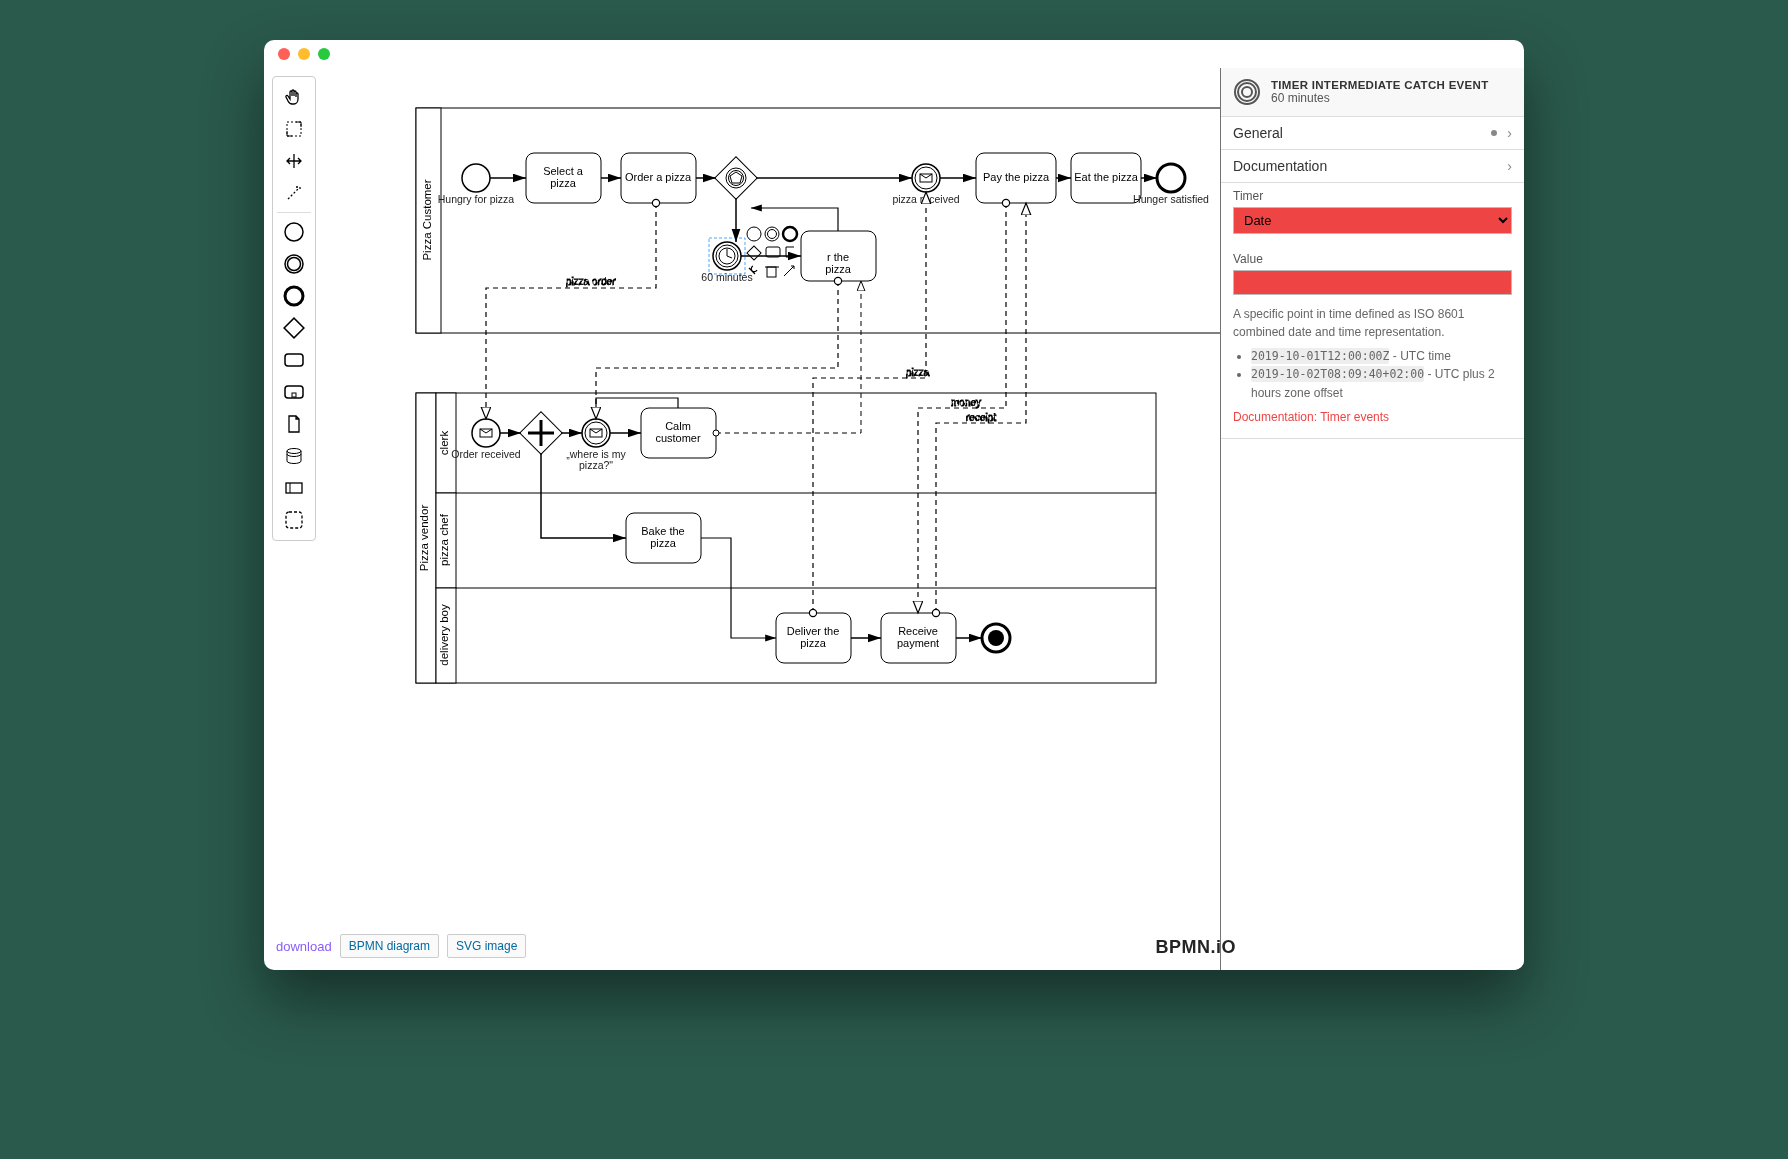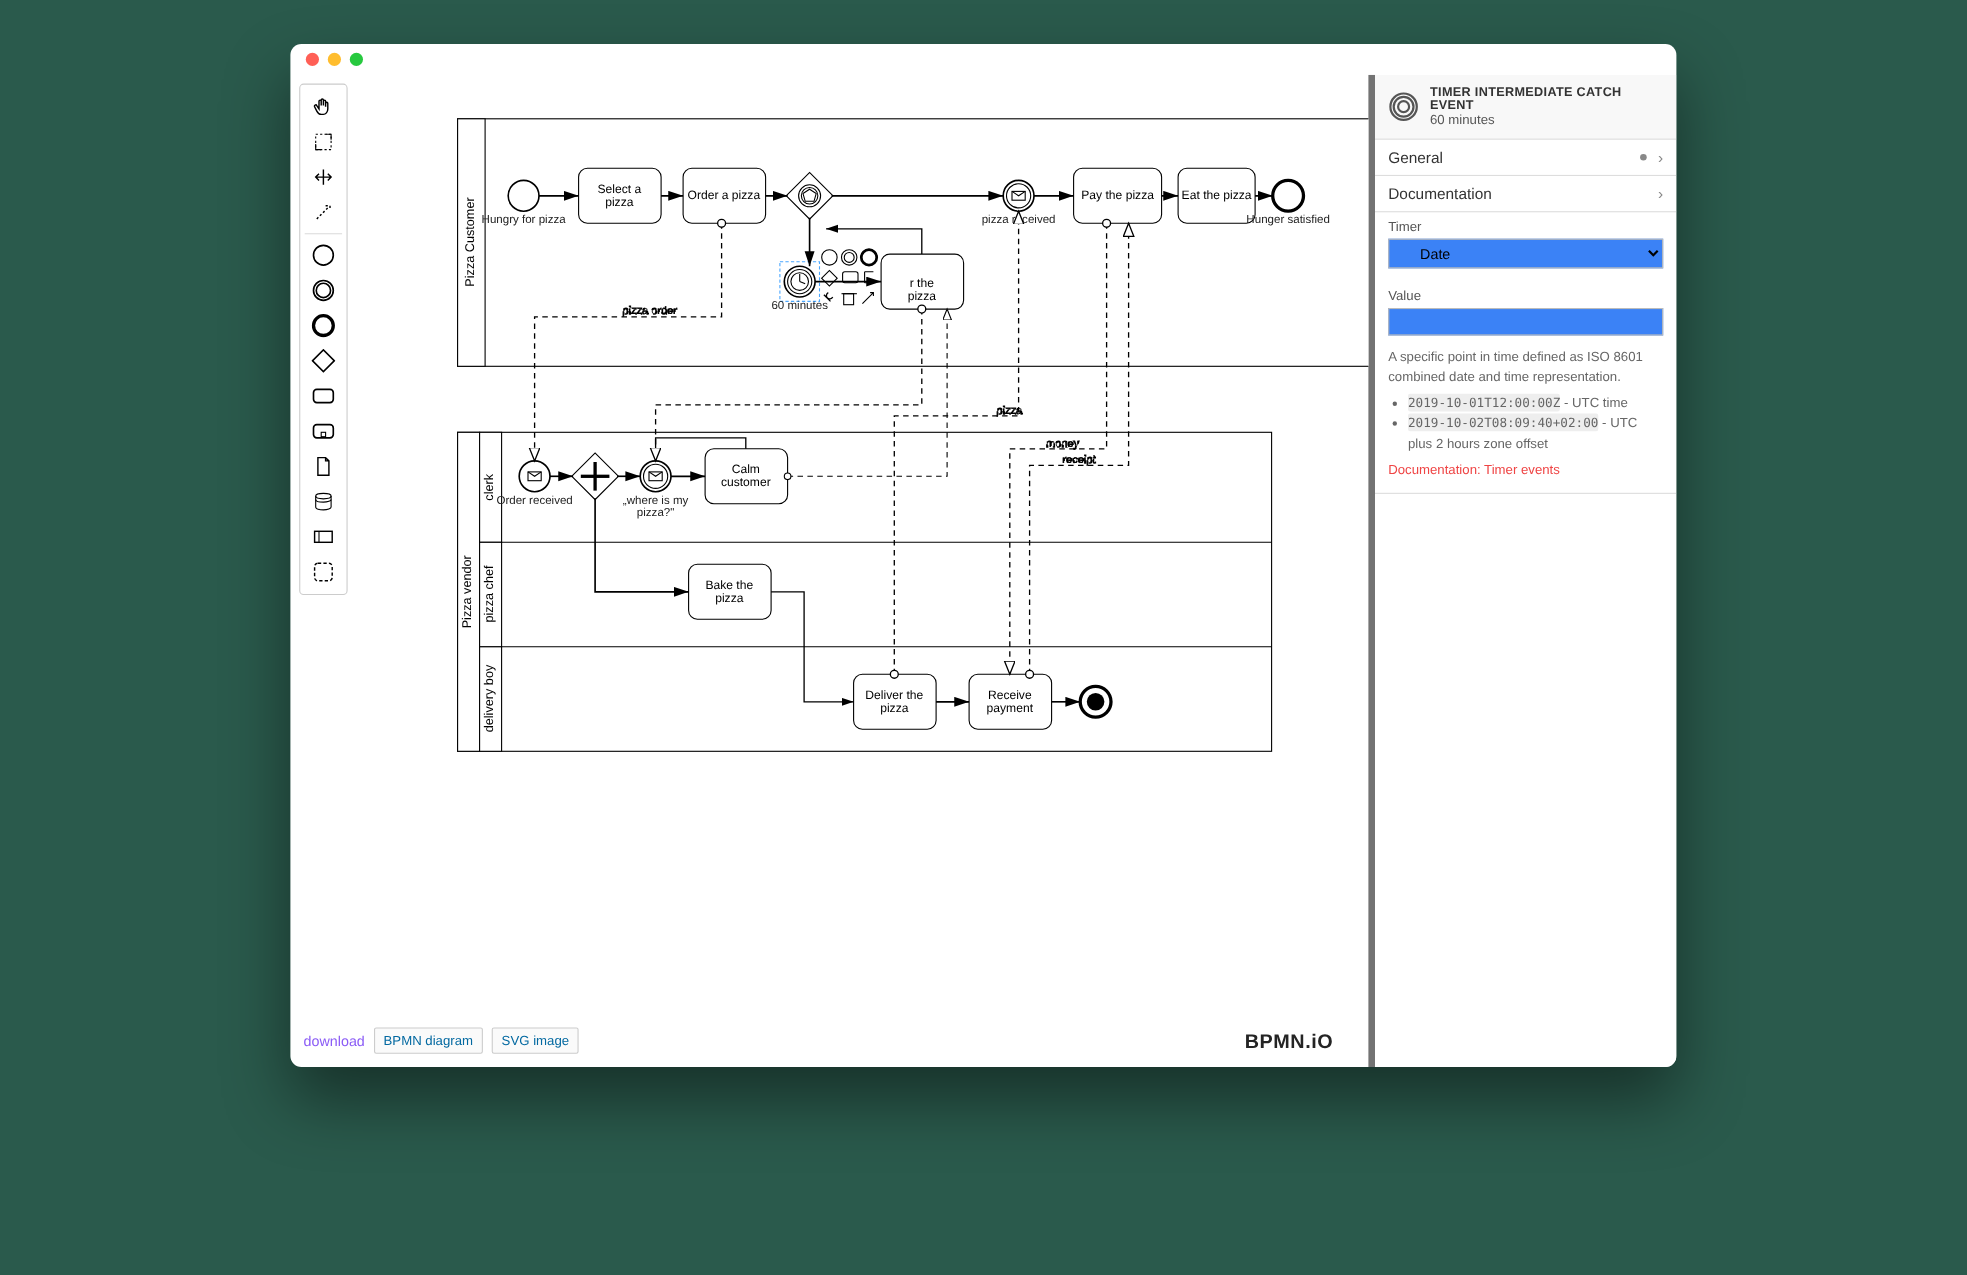--- a/index.html
+++ b/index.html
@@ -64,22 +64,22 @@
   
   .canvas {
     flex:1;
     position:relative;
     overflow:hidden;
   }
   .canvas svg { position:absolute; top:0; left:0; }
 
   
   .props {
-    width:280px;
-    border-left:6px solid #737373;
+    width:304px;
+    border-left:1px solid #737373;
     background:#fff;
     font-size:13px;
     color:#333;
     overflow:auto;
   }
   .props-header {
     background:#f8f8f8;
     padding:10px 12px;
     display:flex;
     align-items:center;
@@ -100,24 +100,24 @@
     cursor:pointer;
     font-size:14px;
   }
   .section-head .right { display:flex; align-items:center; gap:10px; color:#888;}
   .dot-ind { width:6px;height:6px;border-radius:50%;background:#888;}
   .chev { font-size:14px;}
   .section-body { padding:6px 12px 12px 12px; }
   .field-label { font-size:12px; color:#555; margin-bottom:4px;}
   select.field, input.field {
     width:100%;
-    padding:4px 24px;
+    padding:4px 6px;
     font-size:13px;
     border:1px solid #bbb;
-    background:#3b82f6;
+    background:#ef4444;
   }
   .help { font-size:12px; color:#666; margin-top:10px; line-height:1.5;}
   .help ul { padding-left:18px; margin:6px 0;}
   .help code { background:#eee; padding:1px 0; border-radius:2px; font-family:monospace; font-size:11.5px;}
   .help a { color:#ef4444; text-decoration:none;}
 
   
   .footer {
     position:absolute;
     left:12px; bottom:12px;
@@ -128,21 +128,21 @@
   .footer .dl-btn {
     border:1px solid #ccc;
     background:#fafafa;
     color:#0369a1;
     padding:4px 8px;
     font-size:12px;
     border-radius:2px;
   }
   .brand {
     position:absolute;
-    right:312px; bottom:12px;
+    right:288px; bottom:12px;
     font-weight:900;
     font-size:18px;
     letter-spacing:.5px;
     color:#242424;
     font-family: Arial Black, Arial, sans-serif;
   }
 
   
   .node-text { font-size:11px; text-anchor:middle; }
   .label-text { font-size:10.5px; text-anchor:middle; fill:#222;}

